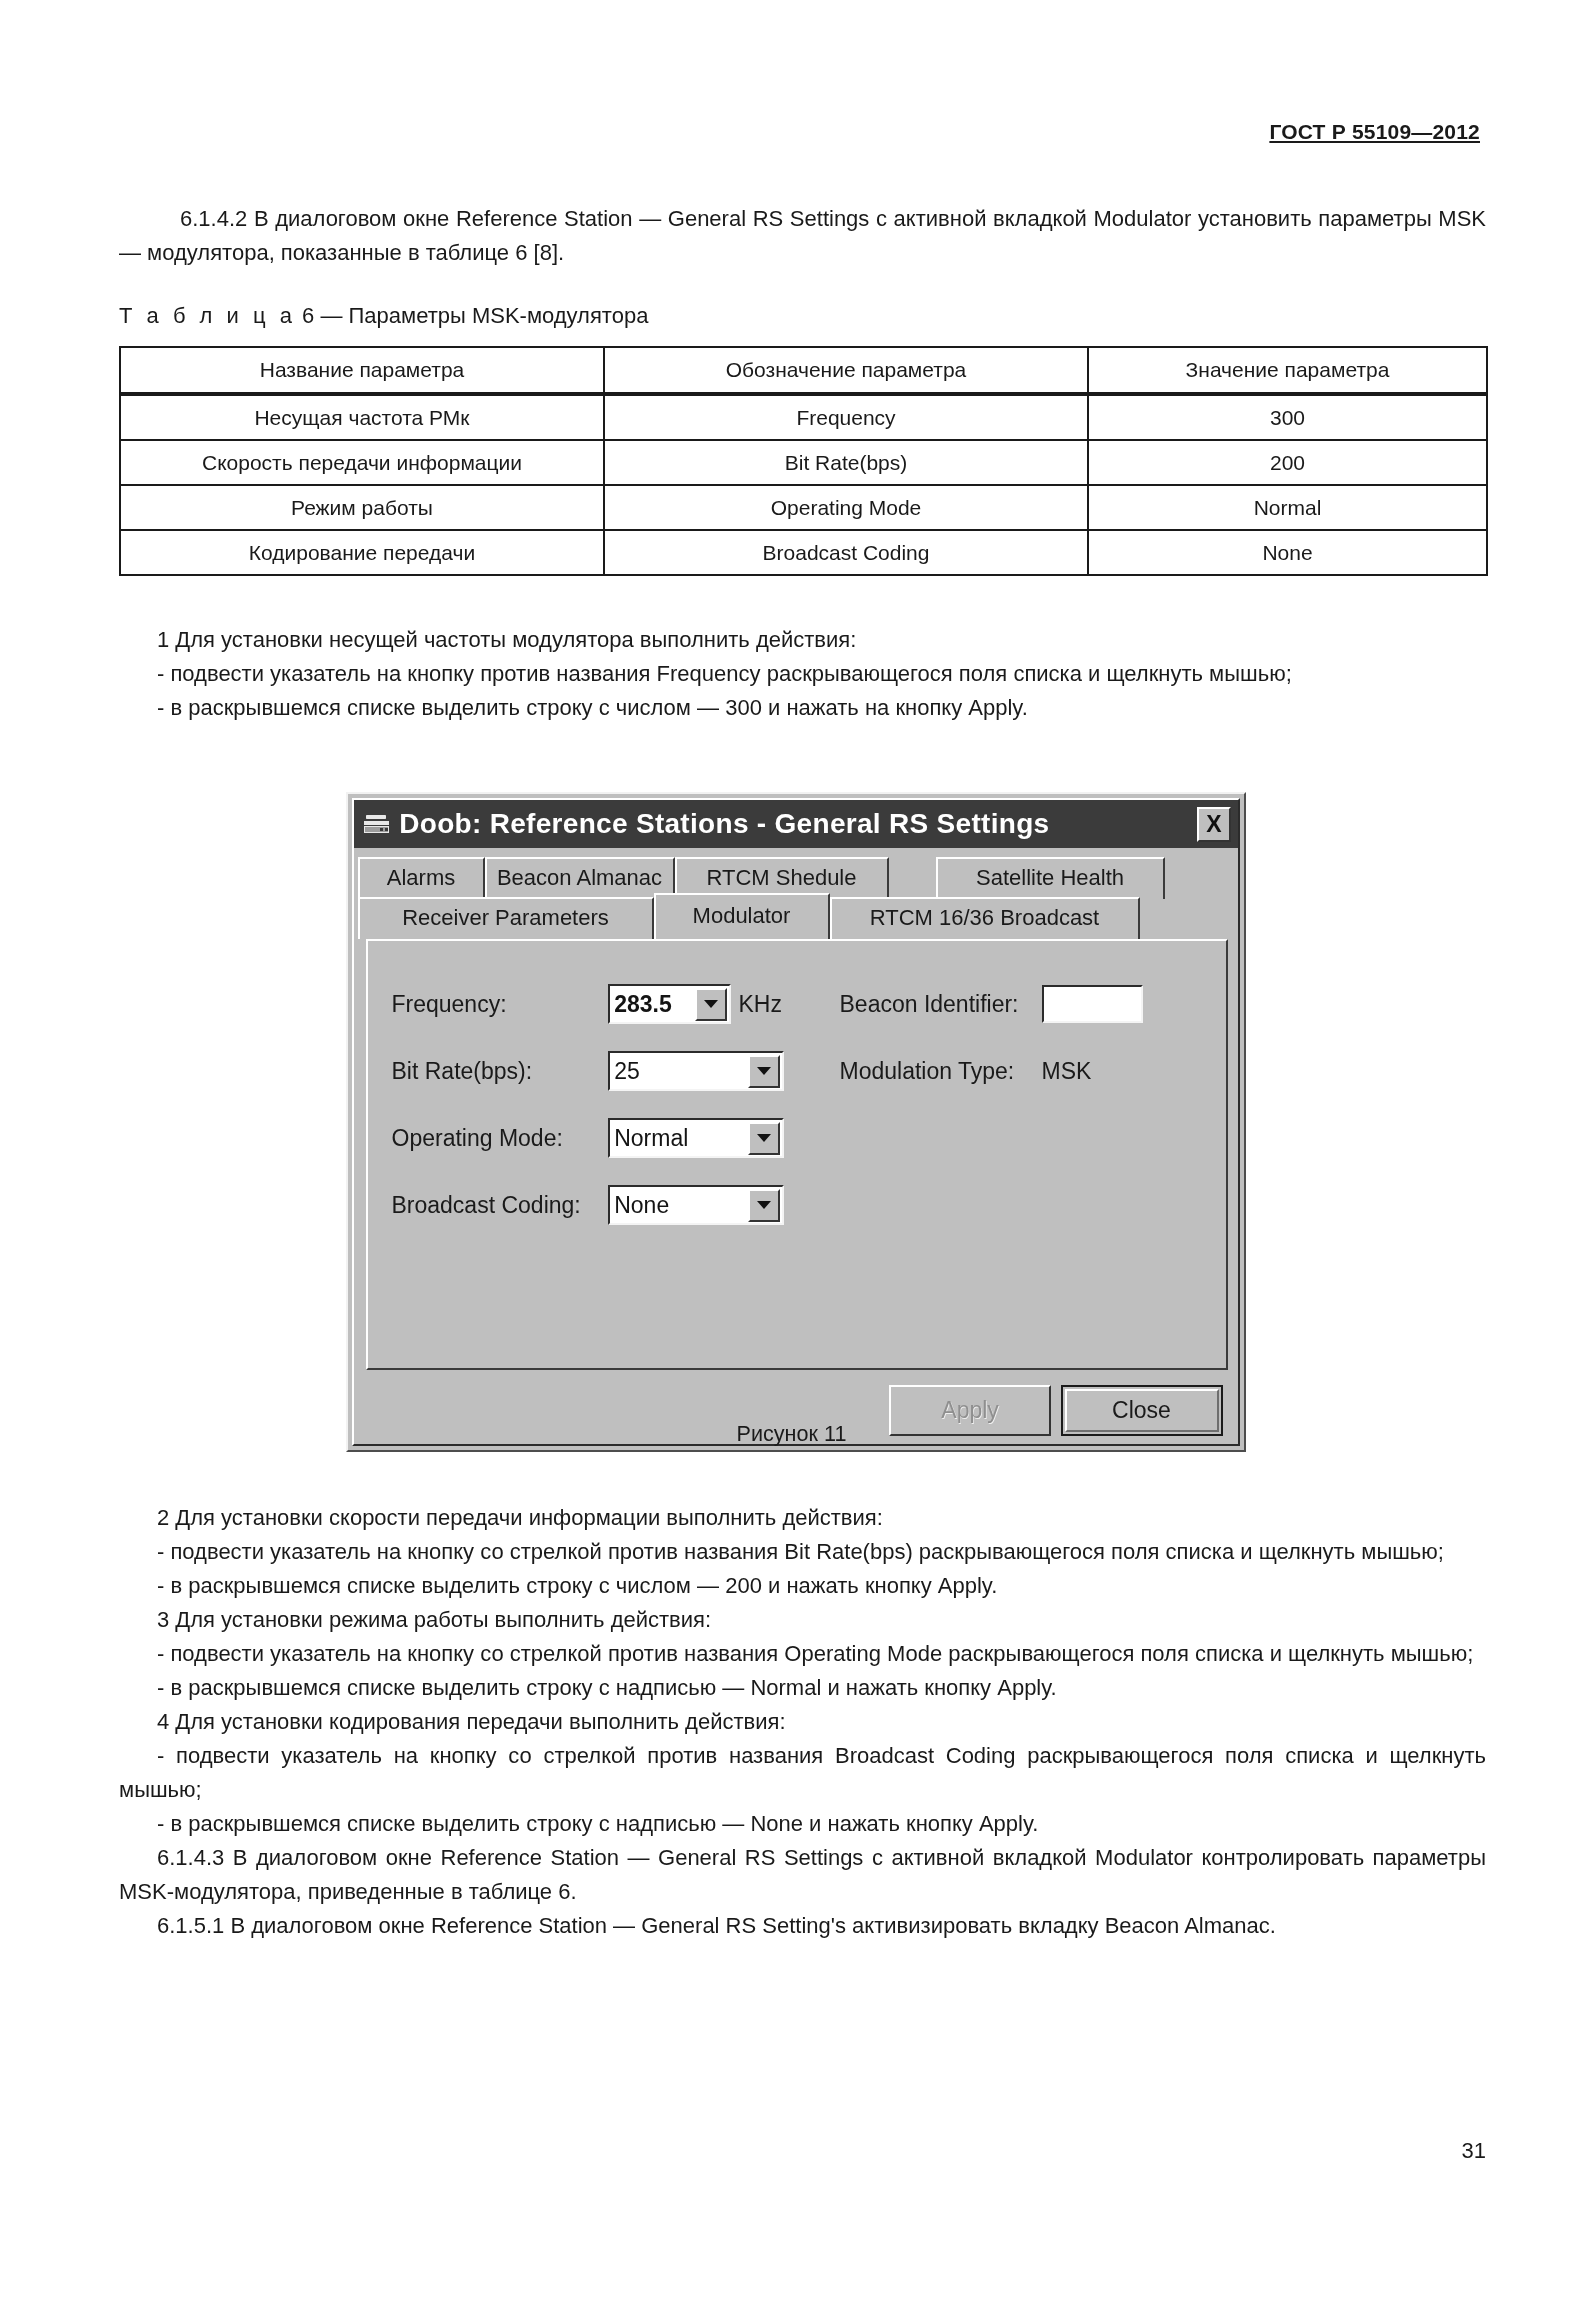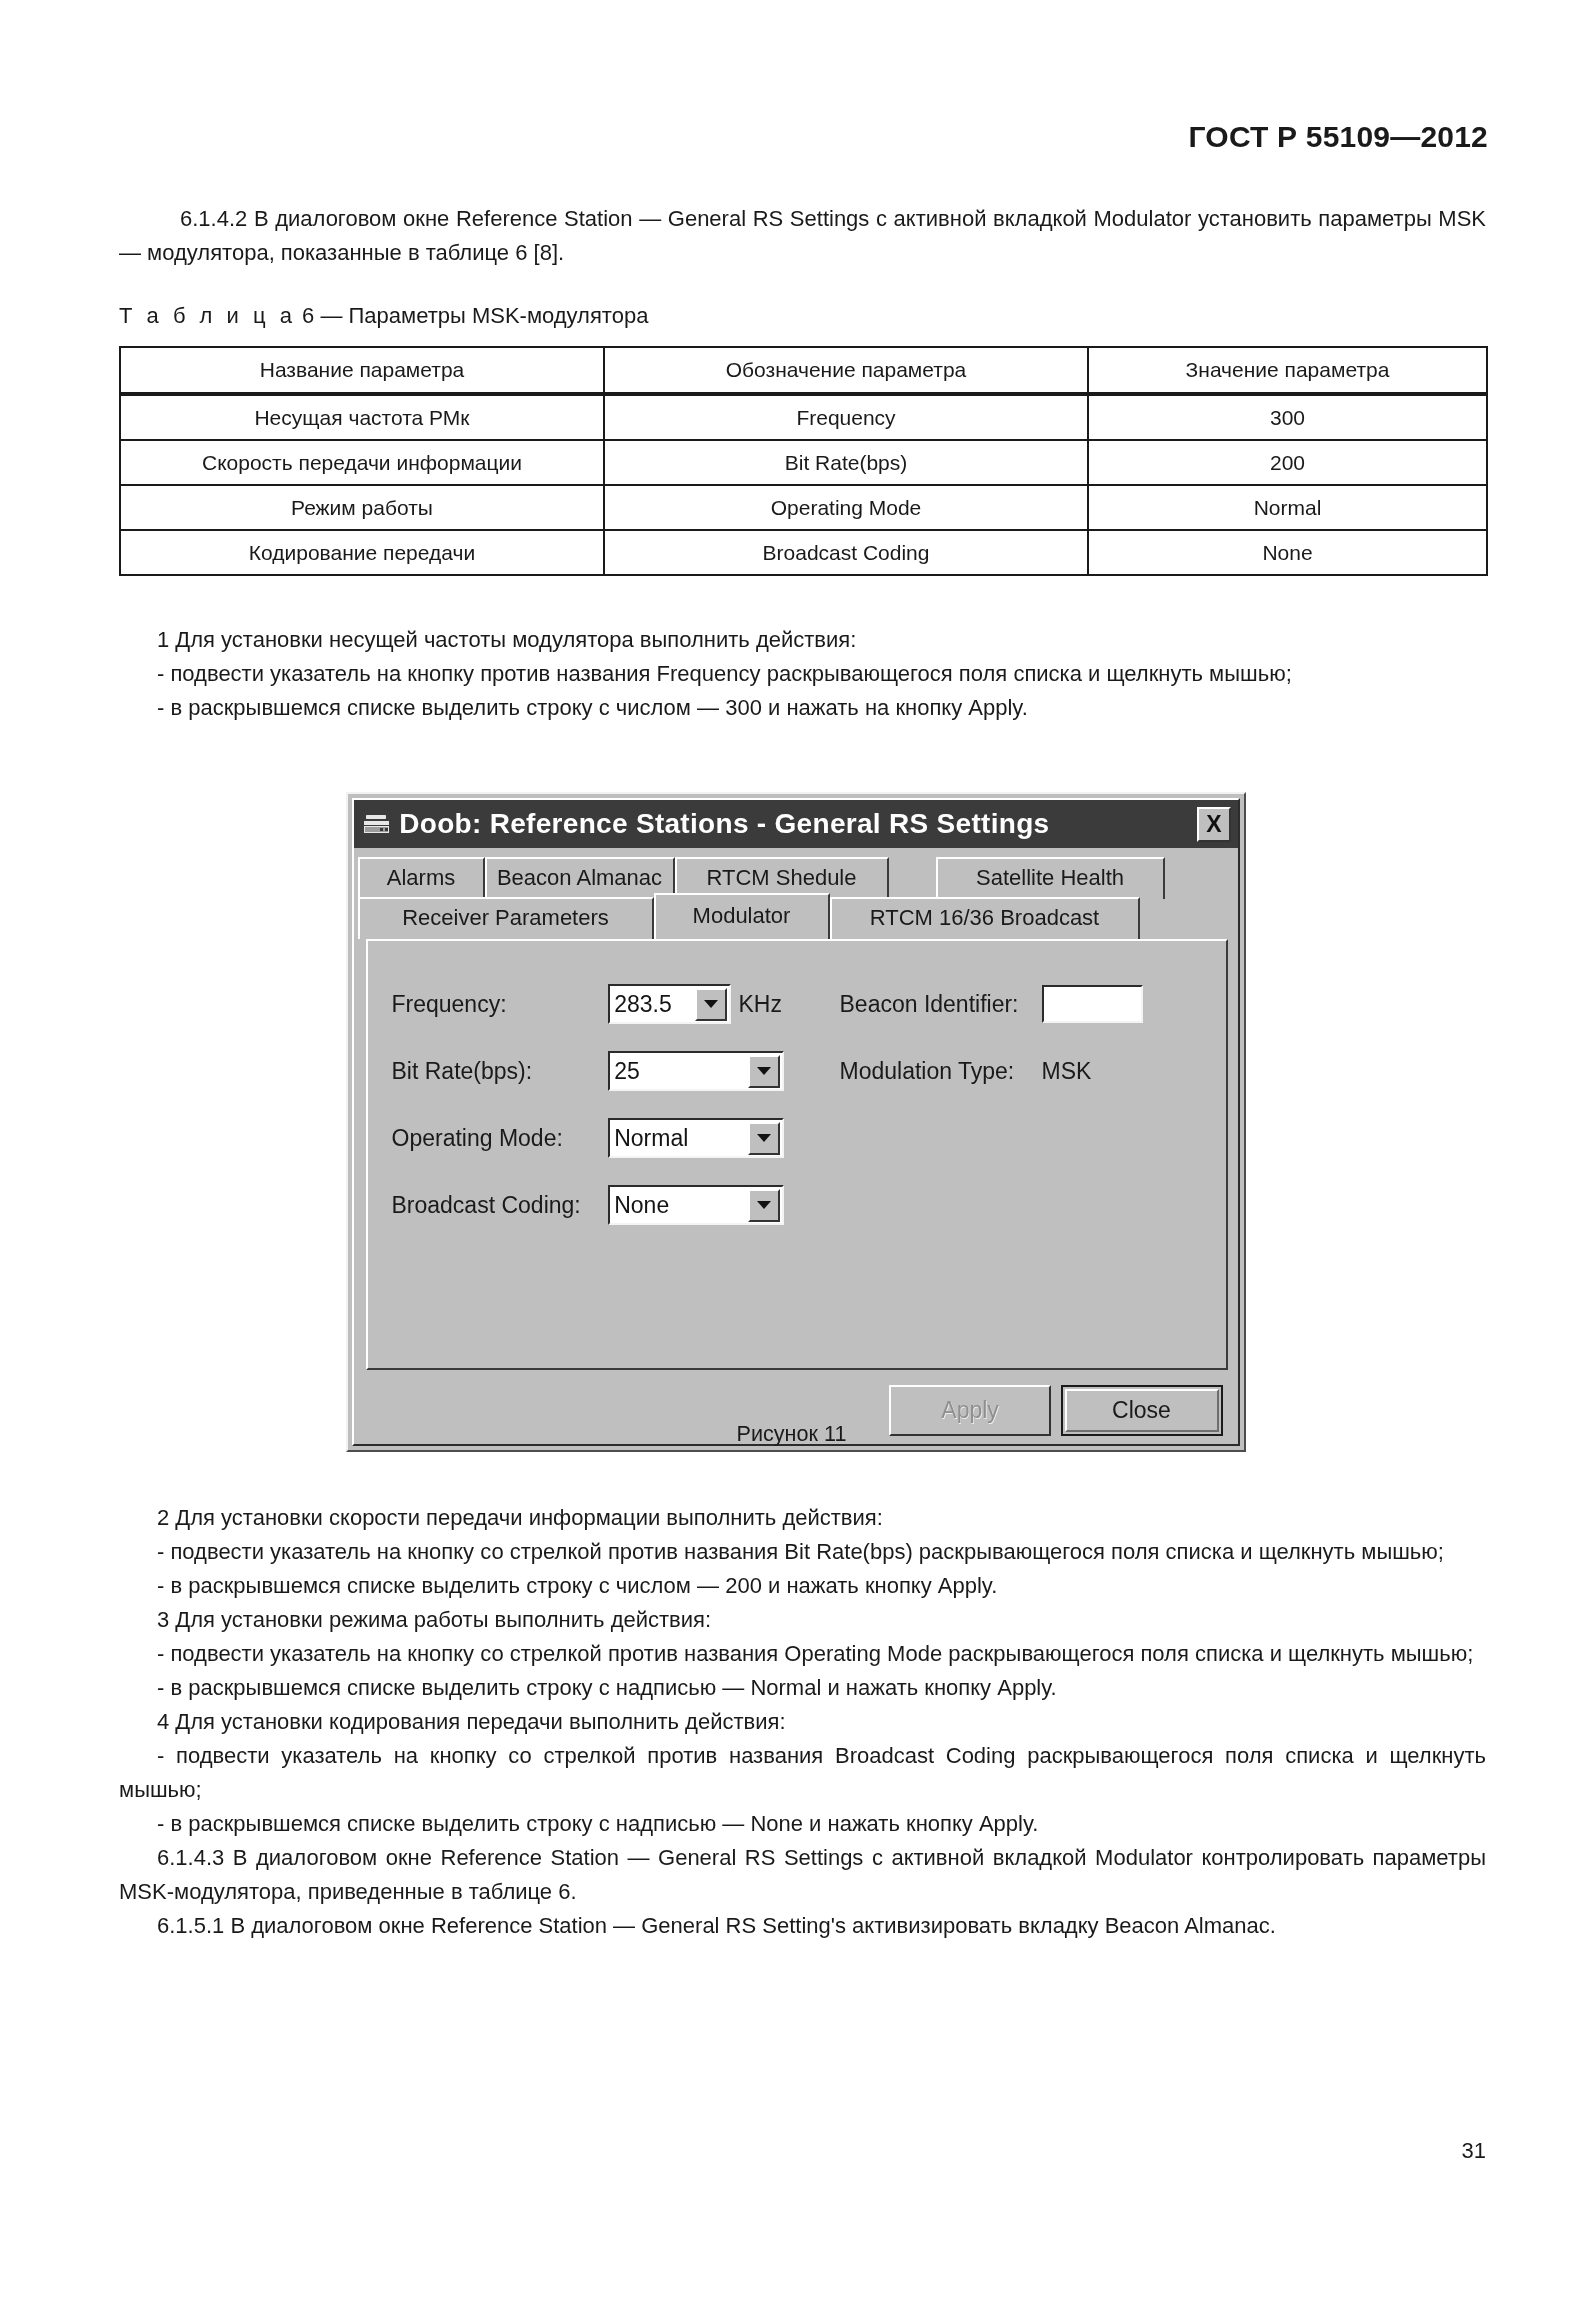--- a/index.html
+++ b/index.html
@@ -12,26 +12,27 @@
     overflow:hidden;
   }
   .page{
     position:absolute; inset:0;
     padding:0;
   }
 
   
   .doc-header{
     position:absolute;
-    top:120px; right:103px;
-    font-size:30px;
+    top:120px; right:111px;
+    font-size:21px;
     font-weight:bold;
     letter-spacing:0.2px;
     color:#1a1a1a;
     white-space:nowrap;
+    text-decoration:underline;
   }
 
   
   .content{
     position:absolute;
     left:119px; top:202px;
     width:1367px;
   }
   p.para{
     margin:0 0 0 0;
@@ -217,21 +218,21 @@
     background:#ffffff;
     border-top:2px solid #2b2b2b;
     border-left:2px solid #2b2b2b;
     border-right:2px solid #f4f4f4;
     border-bottom:2px solid #f4f4f4;
     display:flex;
     align-items:stretch;
     box-sizing:border-box;
     position:relative;
   }
-  .combo.narrow{ width:123px; }
+  .combo.narrow{ width:123px;font-weight:bold; }
   .combo.wide{ width:176px; }
   .combo-value{
     flex:1 1 auto;
     font-size:23px;
     color:#141414;
     display:flex;
     align-items:center;
     padding-left:4.7px;
     background:#ffffff;
     overflow:hidden;

